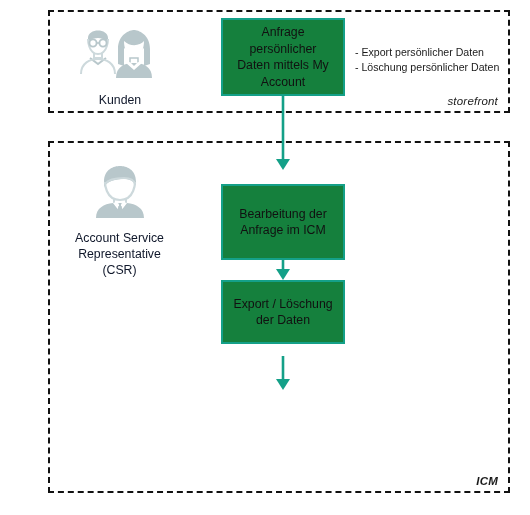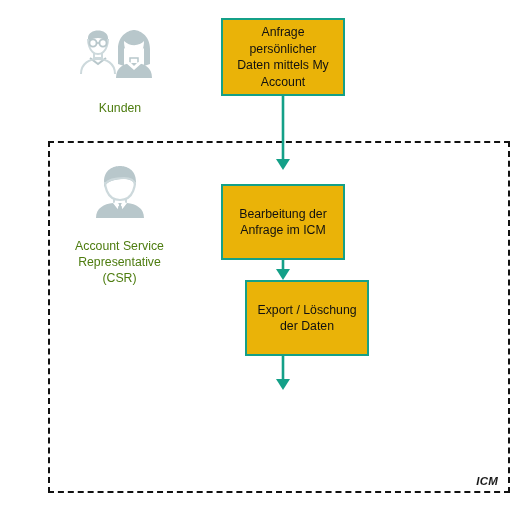--- a/index.html
+++ b/index.html
@@ -50,35 +50,35 @@
     font-style: italic;
     font-size: 11.5px;
     color: #1a1a1a;
     letter-spacing: 0.2px;
   }
 
   
   .pbox {
     position: absolute;
     box-sizing: border-box;
-    background: #eab308;
+    background: #15803d;
     border: 2px solid #14a088;
     display: flex;
     align-items: center;
     justify-content: center;
     text-align: center;
     font-size: 12.3px;
     line-height: 16.5px;
     color: #111111;
     padding: 9px 6px;
     white-space: pre-line;
   }
   .box1 { left: 221px; top: 18px;  width: 124px; height: 78px; }
   .box2 { left: 221px; top: 184px; width: 124px; height: 76px; }
-  .box3 { left: 221px; top: 280px; width: 124px; height: 76px; margin-left: 24px; }
+  .box3 { left: 221px; top: 280px; width: 124px; height: 64px; }
   .box4 { left: 221px; top: 390px; width: 124px; height: 76px; }
 
   
   .connectors {
     position: absolute;
     left: 0; top: 0;
     width: 530px; height: 515px;
     pointer-events: none;
   }
 
@@ -97,36 +97,39 @@
   .actor {
     position: absolute;
     text-align: center;
   }
   .actor-customers { left: 60px; top: 22px;  width: 120px; }
   .actor-csr       { left: 52px; top: 160px; width: 135px; }
 
   .actor-label {
     font-size: 12.3px;
     line-height: 16px;
-    color: #4d7c0f;
+    color: #0f172a;
     white-space: pre-line;
-    margin-top: 20px;
+    margin-top: 12px;
   }
   .avatar-wrap {
     display: flex;
     align-items: flex-end;
     justify-content: center;
     height: 58px;
   }
 </style>
 </head>
 <body>
 
 <div class="canvas">
 
+  <div class="lane lane-storefront">
+    <span class="lane-label">storefront</span>
+  </div>
 
   <div class="lane lane-icm">
     <span class="lane-label">ICM</span>
   </div>
 
   <svg class="connectors" viewBox="0 0 530 515" xmlns="http://www.w3.org/2000/svg">
 
     <g>
       <line x1="283" y1="96" x2="283" y2="160" stroke="#14a088" stroke-width="2.6"></line>
       <polygon points="276,159 290,159 283,170" fill="#14a088"></polygon>
@@ -145,20 +148,22 @@
 
   <div class="pbox box1">Anfrage
 persönlicher
 Daten mittels My
 Account</div>
   <div class="pbox box2">Bearbeitung der
 Anfrage im ICM</div>
   <div class="pbox box3">Export / Löschung
 der Daten</div>
 
+  <div class="annotation">- Export persönlicher Daten
+- Löschung persönlicher Daten</div>
 
   <div class="actor actor-customers">
     <div class="avatar-wrap">
       <svg width="84" height="58" viewBox="0 0 84 58" xmlns="http://www.w3.org/2000/svg">
 
         <g>
 
           <path d="M10 16 C10 6 30 6 30 16 L30 20 C30 20 26 16 20 16 C14 16 11 19 10 20 Z" fill="#b8c7cb"></path>
 
           <path d="M10 17 C10 17 10 32 20 32 C30 32 30 17 30 17" fill="none" stroke="#cdd9dc" stroke-width="2"></path>

